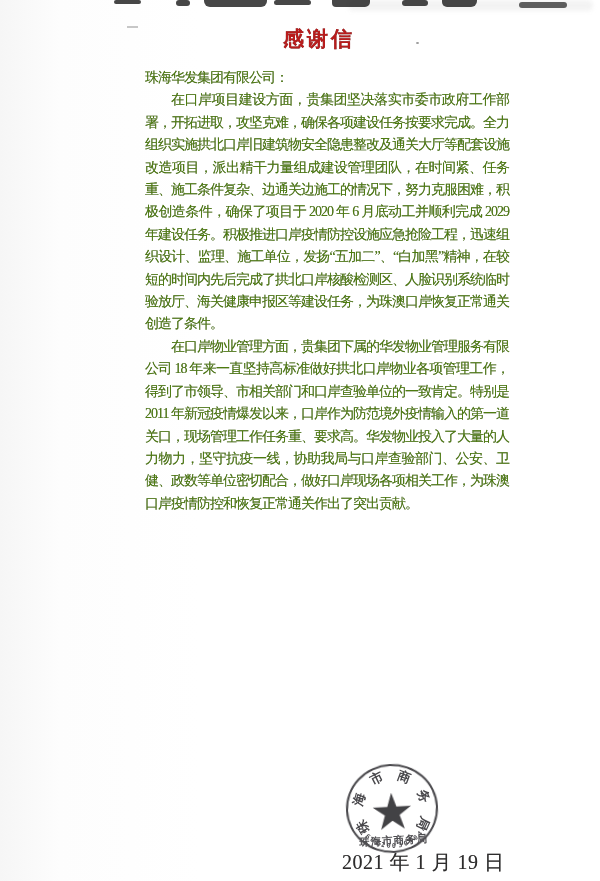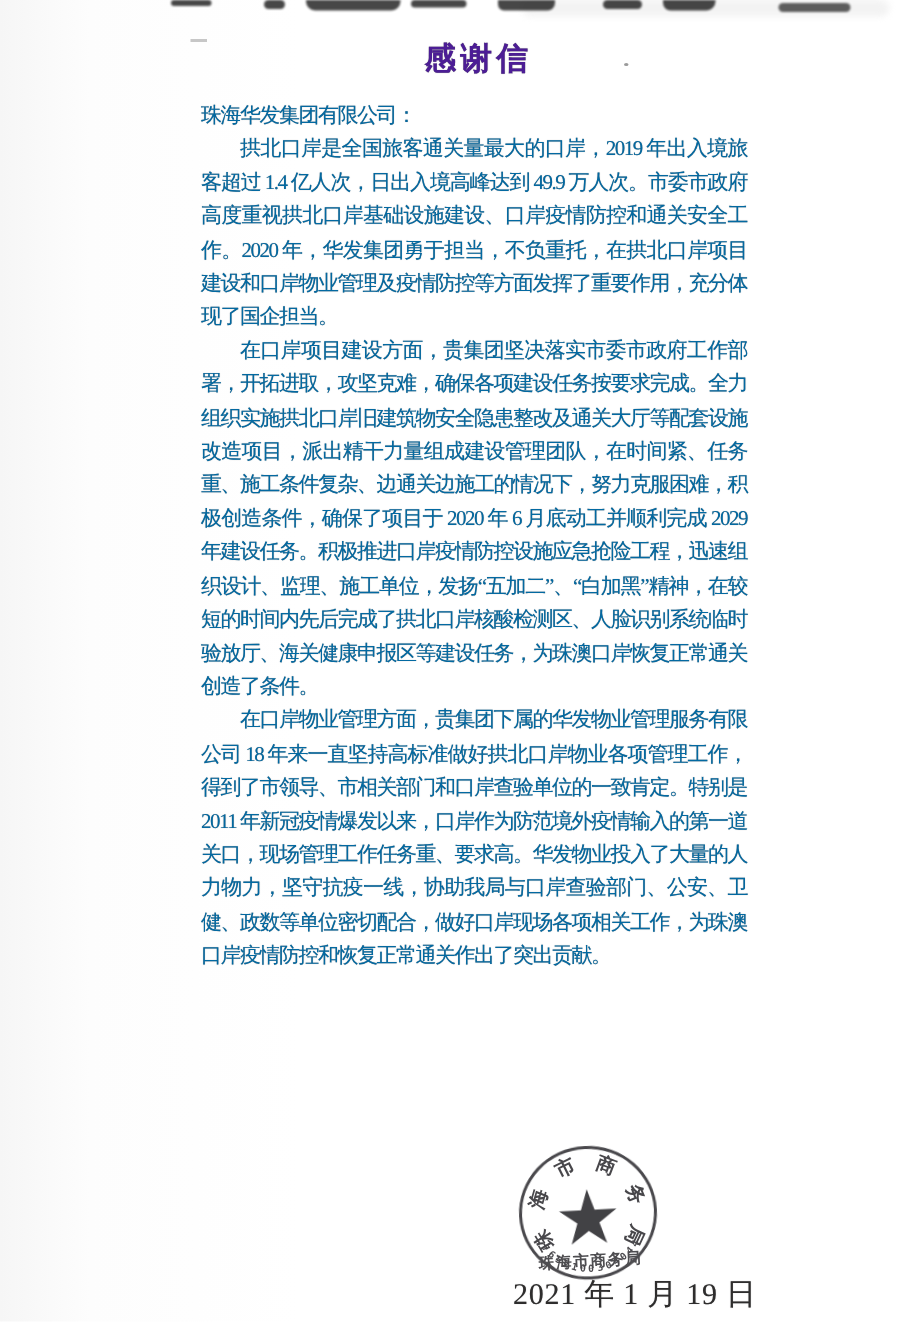--- a/index.html
+++ b/index.html
@@ -19,26 +19,26 @@
   .a6{left:402px;top:0;width:26px;height:6px;}
   .a7{left:442px;top:0;width:35px;height:7px;border-radius:0 0 6px 5px;}
   .a8{left:519px;top:2px;width:48px;height:6px;opacity:.7;}
   .smudge{position:absolute;left:348px;top:0;width:245px;height:11px;background:#e9e9e9;opacity:.55;filter:blur(2px);border-radius:6px;}
   .dash{position:absolute;left:127px;top:26px;width:11px;height:2px;background:#b9b9b9;opacity:.8;}
   .dot{position:absolute;left:416px;top:42px;width:3px;height:2px;background:#9a9a9a;border-radius:50%;}
 
   .title{
     position:absolute;top:25px;left:137px;width:364px;margin:0;
     text-align:center;font-size:21px;font-weight:700;letter-spacing:3px;
-    color:#4c1d95;text-shadow:0 0 .5px rgba(20,20,20,.65);
+    color:#b91c1c;text-shadow:0 0 .5px rgba(20,20,20,.65);
   }
   .letter-body{
-    position:absolute;top:67px;left:134px;width:364px;
+    position:absolute;top:67px;left:145px;width:364px;
     font-size:14px;line-height:22.4px;letter-spacing:-1px;
-    color:#0369a1;text-align:justify;
+    color:#4d7c0f;text-align:justify;
     text-shadow:0 0 .5px rgba(42,40,40,.55);
   }
   .letter-body p{margin:0;}
   .salutation{text-indent:0;}
   .para{text-indent:26px;}
 
   .date{
     position:absolute;left:342px;top:849px;z-index:1;
     font-size:20px;letter-spacing:.5px;color:#2e2d2d;
     text-shadow:0 0 .5px rgba(46,45,45,.5);white-space:nowrap;
@@ -83,21 +83,20 @@
   <div class="artifact a6"></div>
   <div class="artifact a7"></div>
   <div class="artifact a8"></div>
   <div class="dash"></div>
   <div class="dot"></div>
 
   <h1 class="title">感谢信</h1>
 
   <div class="letter-body">
     <p class="salutation">珠海华发集团有限公司：</p>
-    <p class="para">拱北口岸是全国旅客通关量最大的口岸，2019 年出入境旅客超过 1.4 亿人次，日出入境高峰达到 49.9 万人次。市委市政府高度重视拱北口岸基础设施建设、口岸疫情防控和通关安全工作。2020 年，华发集团勇于担当，不负重托，在拱北口岸项目建设和口岸物业管理及疫情防控等方面发挥了重要作用，充分体现了国企担当。</p>
     <p class="para">在口岸项目建设方面，贵集团坚决落实市委市政府工作部署，开拓进取，攻坚克难，确保各项建设任务按要求完成。全力组织实施拱北口岸旧建筑物安全隐患整改及通关大厅等配套设施改造项目，派出精干力量组成建设管理团队，在时间紧、任务重、施工条件复杂、边通关边施工的情况下，努力克服困难，积极创造条件，确保了项目于 2020 年 6 月底动工并顺利完成 2029 年建设任务。积极推进口岸疫情防控设施应急抢险工程，迅速组织设计、监理、施工单位，发扬“五加二”、“白加黑”精神，在较短的时间内先后完成了拱北口岸核酸检测区、人脸识别系统临时验放厅、海关健康申报区等建设任务，为珠澳口岸恢复正常通关创造了条件。</p>
     <p class="para">在口岸物业管理方面，贵集团下属的华发物业管理服务有限公司 18 年来一直坚持高标准做好拱北口岸物业各项管理工作，得到了市领导、市相关部门和口岸查验单位的一致肯定。特别是 2011 年新冠疫情爆发以来，口岸作为防范境外疫情输入的第一道关口，现场管理工作任务重、要求高。华发物业投入了大量的人力物力，坚守抗疫一线，协助我局与口岸查验部门、公安、卫健、政数等单位密切配合，做好口岸现场各项相关工作，为珠澳口岸疫情防控和恢复正常通关作出了突出贡献。</p>
   </div>
 
   <div class="date">2021 年 1 月 19 日</div>
 
   <div class="seal">
     <div class="seal-ring"></div>
     <div class="seal-arc" id="seal-arc">
         <span style="transform: rotate(-118deg) translateY(-34px);">珠</span>

